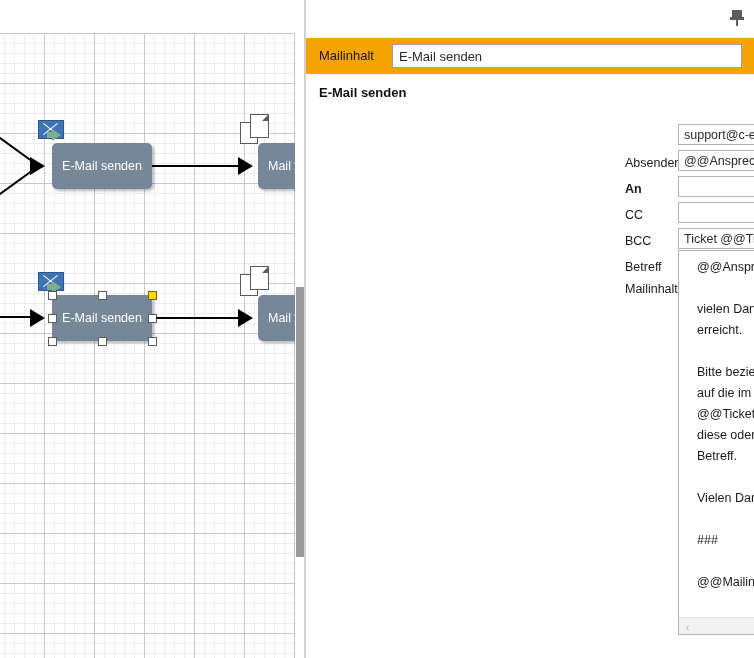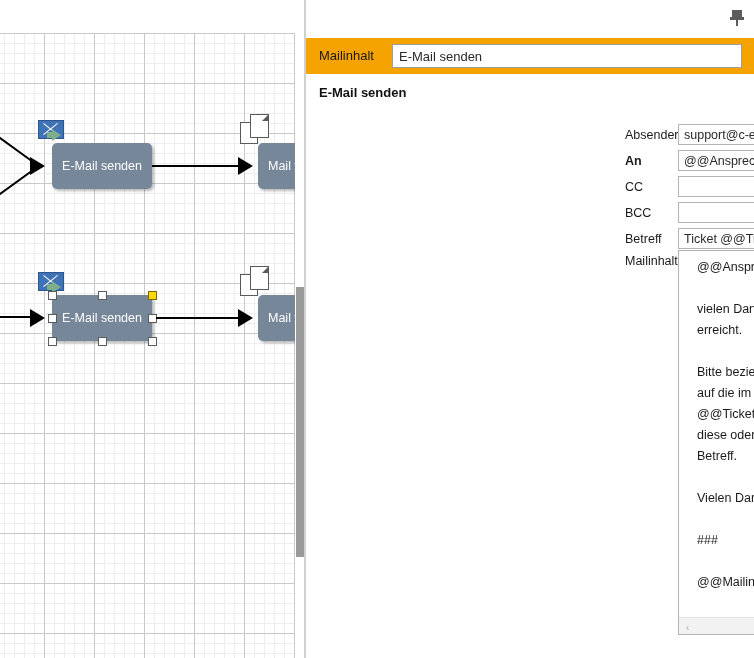--- a/index.html
+++ b/index.html
@@ -139,21 +139,21 @@
     background:#ffffff;border:1px solid #9e9e9e;
     font-family:"Liberation Sans",sans-serif;font-size:13px;color:#2a2a2a;
     padding:0 0 0 6px;box-sizing:border-box;outline:none;
   }
 
   .section-title{
     position:absolute;left:13px;top:85px;font-size:13px;font-weight:bold;color:#111111;
   }
 
   .field-label{
-    position:absolute;font-size:12.5px;color:#1a1a1a;text-align:left;
+    position:absolute;font-size:12.5px;color:#1a1a1a;text-align:left;margin-top:28px;
   }
   .field-input{
     position:absolute;left:372px;width:370px;height:21px;
     background:#ffffff;border:1px solid #b3b3b3;
     font-family:"Liberation Sans",sans-serif;font-size:12.5px;color:#2a2a2a;
     padding:0 0 0 5px;box-sizing:border-box;outline:none;
     white-space:nowrap;overflow:hidden;
   }
 
   

